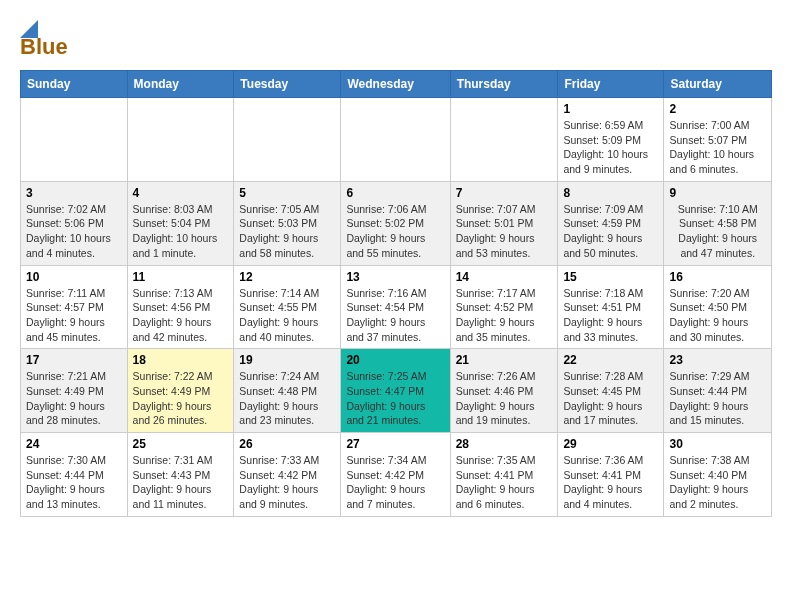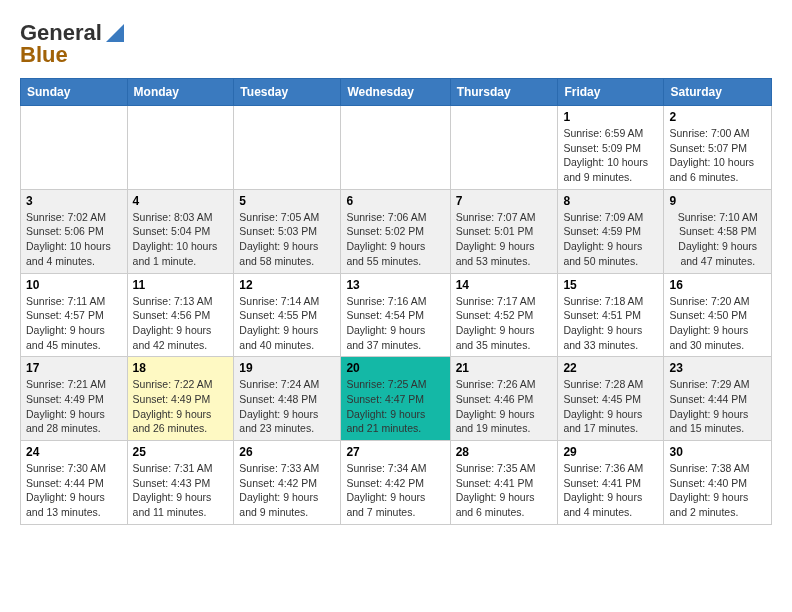--- a/index.html
+++ b/index.html
@@ -72,21 +72,20 @@
     .empty-cell {
       background: #fff !important;
     }
   </style>
 </head>
 <body>
 
 <div class="header-area">
   <div class="logo-area">
     <div style="display:flex;align-items:center;gap:4px;">
-      <span style="font-size:22px;font-weight:bold;color:#333;">General</span>
       <svg width="18" height="18" viewBox="0 0 18 18">
         <polygon points="0,18 18,18 18,0" fill="#3a7abf"></polygon>
       </svg>
     </div>
     <span style="font-size:22px;font-weight:bold;color:#a16207;margin-top:-4px;">Blue</span>
   </div>
   <div class="title-area">
     <div class="main-title"></div>
     <div class="subtitle"></div>
   </div>

